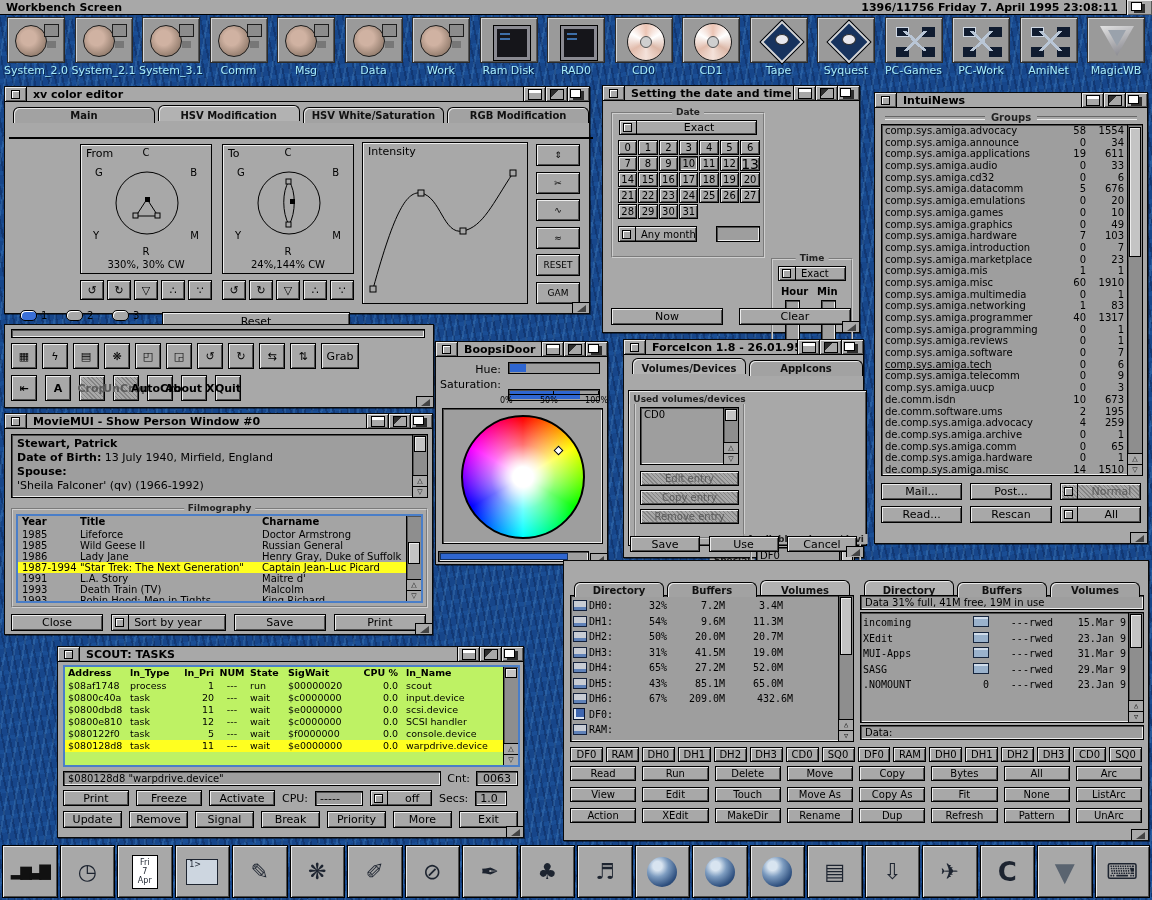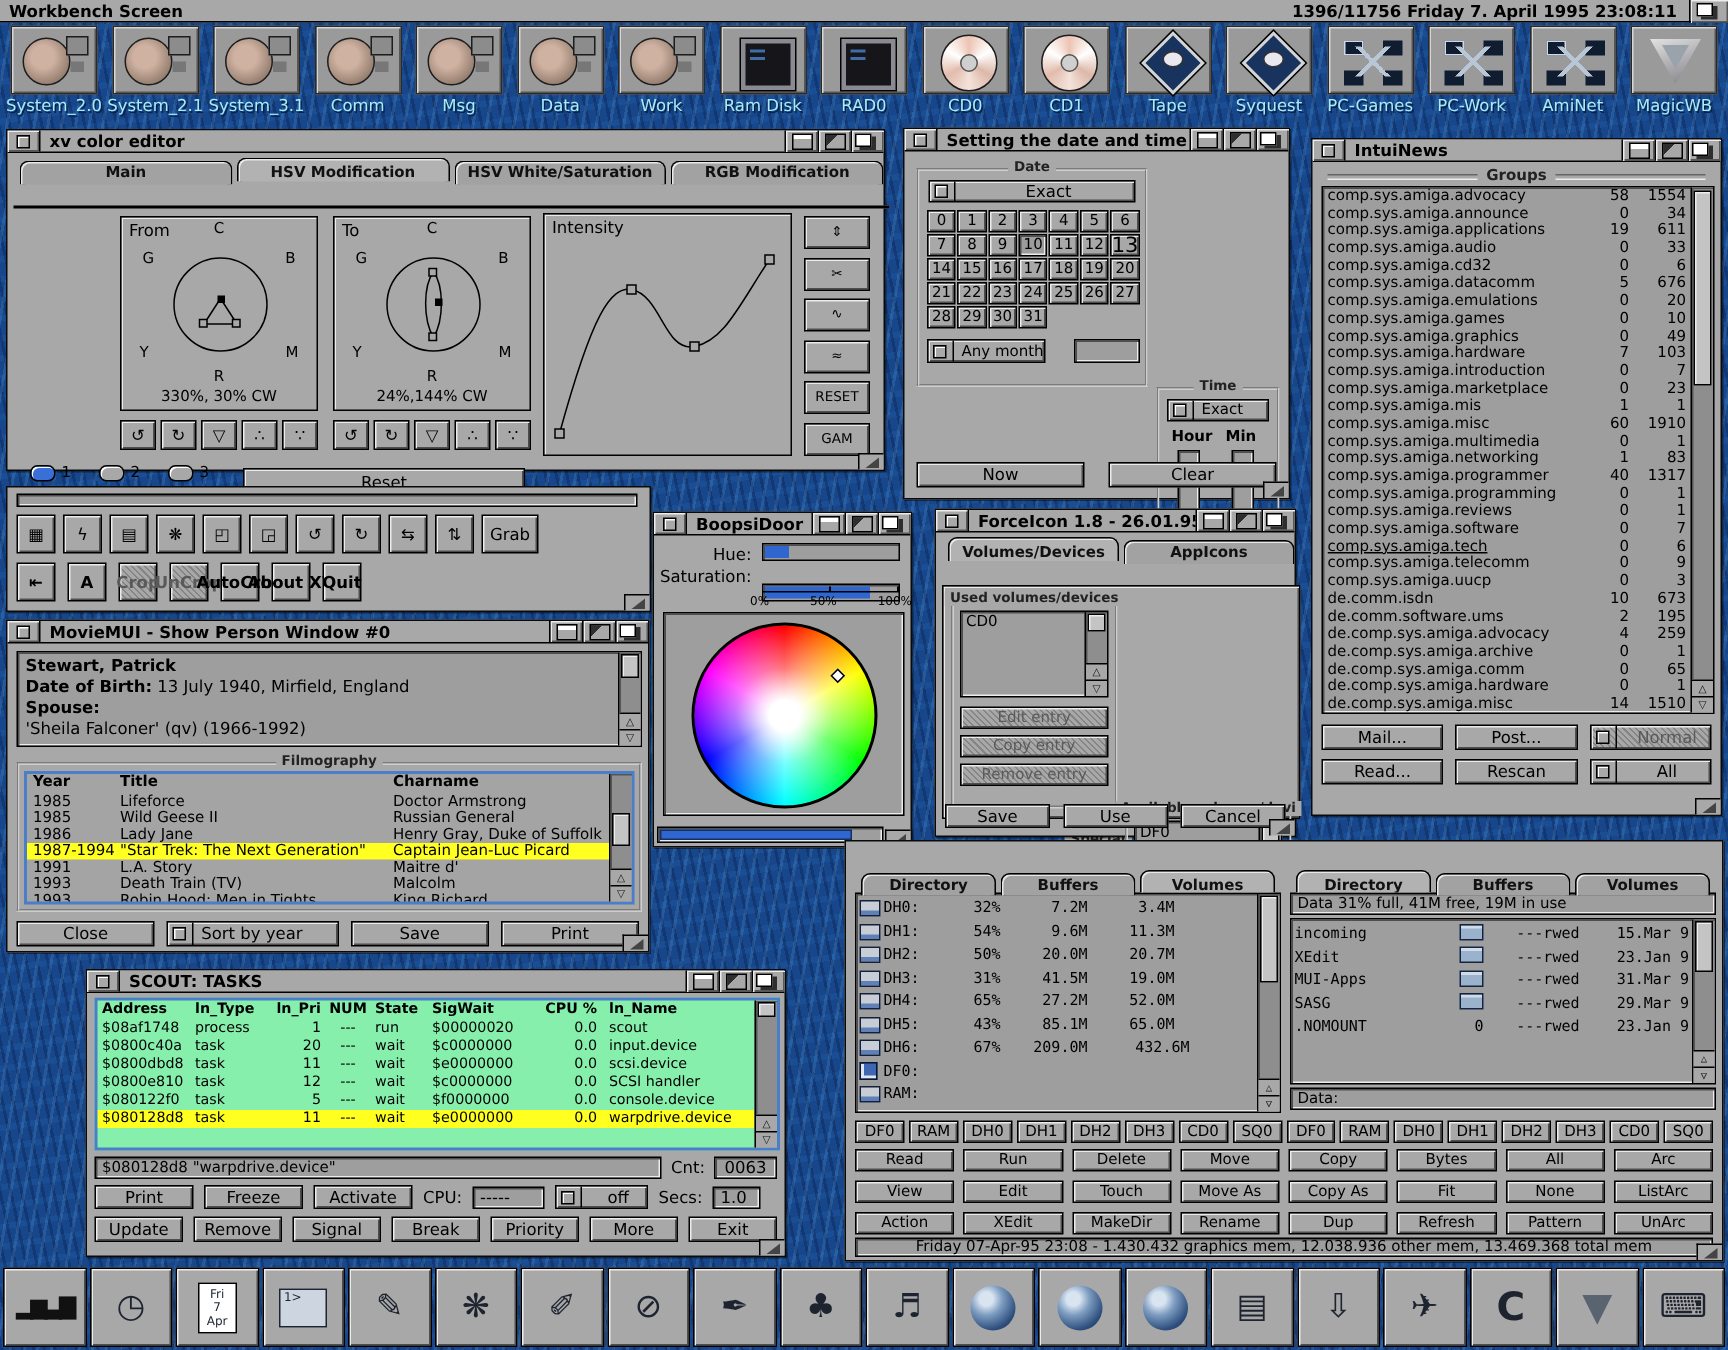--- a/index.html
+++ b/index.html
@@ -1068,33 +1068,32 @@
       <div class="btn key" style="height:15px;font-size:10px;">ListArc</div>
       <div class="btn key" style="height:15px;font-size:10px;">Action</div>
       <div class="btn key" style="height:15px;font-size:10px;">XEdit</div>
       <div class="btn key" style="height:15px;font-size:10px;">MakeDir</div>
       <div class="btn key" style="height:15px;font-size:10px;">Rename</div>
       <div class="btn key" style="height:15px;font-size:10px;">Dup</div>
       <div class="btn key" style="height:15px;font-size:10px;">Refresh</div>
       <div class="btn key" style="height:15px;font-size:10px;">Pattern</div>
       <div class="btn key" style="height:15px;font-size:10px;">UnArc</div>
     </div>
-  <div class="field abs" style="left:6px;right:6px;top:264px;height:13px;justify-content:center;font-size:10px;">Friday 07-Apr-95 23:08 - 1.430.432 graphics mem, 12.038.936 other mem, 13.469.368 total mem</div>
   <div class="rsz"></div>
 </div>
 
 <div class="win" style="left:57px;top:646px;width:467px;height:192px;">
   <div class="tbar">
     <span class="gad l g-close"></span>
     <span class="t">SCOUT: TASKS</span>
     <span class="gad g-icf"></span>
     <span class="gad g-zoom"></span>
     <span class="gad g-depth"></span>
   </div>
-  <div class="abs row mui" style="left:5px;top:18px;width:457px;height:102px;background:#86efac;">
+  <div class="abs row mui" style="left:5px;top:18px;width:457px;height:102px;background:#bef264;">
     <div style="flex:1;overflow:hidden;font-size:9.5px;">
       <div class="row b" style="height:13px;padding:0 3px;">
         <span style="width:62px;">Address</span>
         <span style="width:48px;">ln_Type</span>
         <span style="width:36px;text-align:right;">ln_Pri</span>
         <span style="width:36px;text-align:center;">NUM</span>
         <span style="width:38px;">State</span>
         <span style="width:68px;">SigWait</span>
         <span style="width:42px;text-align:right;">CPU %</span>
         <span style="flex:1;padding-left:8px;">ln_Name</span>

